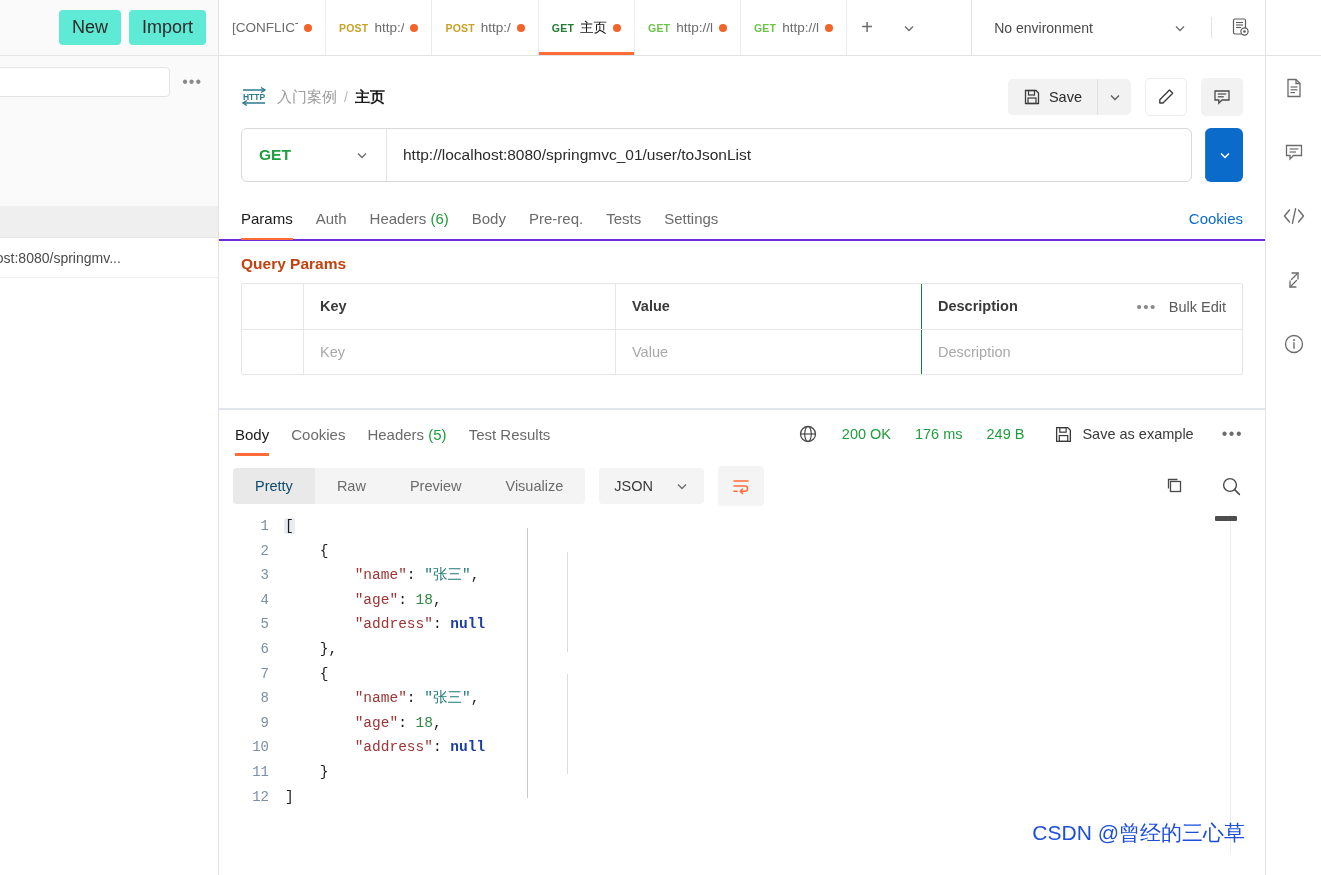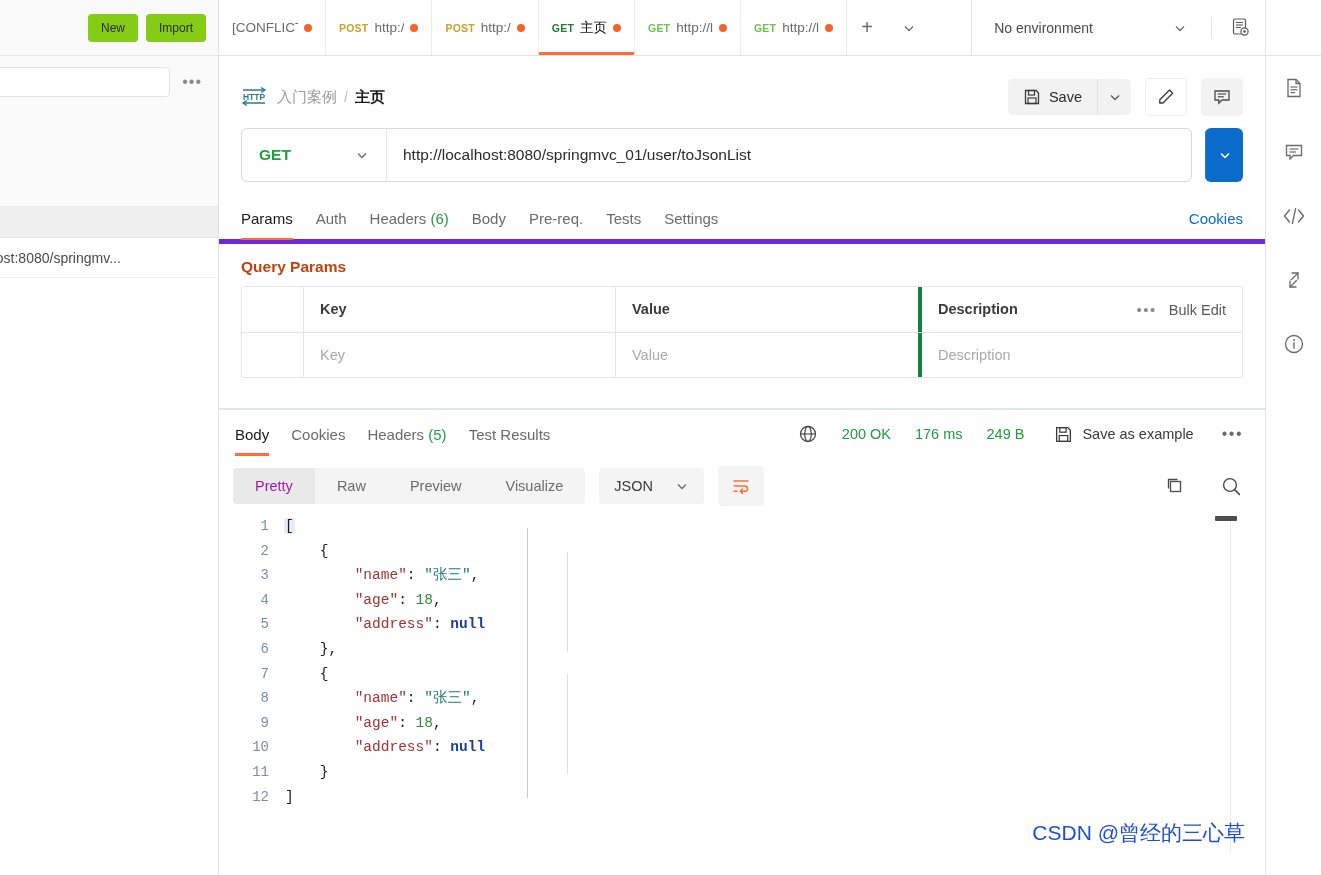--- a/index.html
+++ b/index.html
@@ -16,22 +16,22 @@
   .left-pane {
     position: absolute; left: 0; top: 0; width: 219px; height: 875px;
     background: #fafafa; border-right: 1px solid #e3e3e3;
   }
   .left-top {
     height: 56px; border-bottom: 1px solid #e6e6e6;
     display: flex; align-items: center; justify-content: flex-end;
     padding-right: 12px; gap: 8px; background: #fafafa;
   }
   .btn-plain {
-    background: #84cc16; border: none; border-radius: 4px;
-    padding: 7px 13px; font-size: 12px; color: #2b2b2b;
+    background: #5eead4; border: none; border-radius: 4px;
+    padding: 7px 13px; font-size: 18px; color: #2b2b2b;
     font-family: "Liberation Sans", sans-serif; cursor: pointer;
   }
   .left-search-row {
     height: 52px; display: flex; align-items: center; gap: 8px;
     padding: 0 12px 0 0; background: #fafafa;
   }
   .left-search-box {
     flex: 1; height: 30px; margin-left: -10px;
     border: 1px solid #e3e3e3; border-radius: 4px; background: #fff;
   }
@@ -163,21 +163,21 @@
     padding: 0 30px; display: flex; align-items: center; cursor: pointer;
   }
   .send-caret {
     background: #0b6bcb; color: #fff; width: 38px; font-size: 13px;
     display: flex; align-items: center; justify-content: center;
     border-left: 1px solid #2f7fd4; cursor: pointer;
   }
 
   .req-tabs {
     display: flex; padding: 16px 22px 0 22px; gap: 23px;
-    border-bottom: 5px solid #6d28d9; margin: 12px 0 0 0;
+    border-bottom: 2px solid #6d28d9; margin: 12px 0 0 0;
   }
   .rtab {
     position: relative; font-size: 15px; color: #6b6b6b; padding-bottom: 12px;
     cursor: pointer; white-space: nowrap;
   }
   .rtab.active { color: #1a1a1a; }
   .rtab.active::after {
     content: ""; position: absolute; left: 0; right: 0; bottom: -1px;
     height: 2.5px; background: #ff6c37;
   }
@@ -190,21 +190,21 @@
   .qp-title { padding: 14px 22px 10px 22px; font-size: 15.5px; font-weight: bold; color: #c2410c; }
   .qp-table {
     margin: 0 22px; border: 1px solid #e6e6e6; border-radius: 2px;
     font-size: 14.5px;
   }
   .qp-row { display: flex; align-items: stretch; }
   .qp-row + .qp-row { border-top: 1px solid #e6e6e6; }
   .qp-check { width: 62px; border-right: 1px solid #e6e6e6; }
   .qp-cell { padding: 14px 16px; }
   .qp-key { width: 312px; border-right: 1px solid #e6e6e6; }
-  .qp-val { width: 306px; border-right: 4px solid #15803d; }
+  .qp-val { width: 306px; border-right: 1px solid #15803d; }
   .qp-desc { flex: 1; }
   .qp-head .qp-cell { font-weight: bold; color: #3a3a3a; }
   .qp-body .qp-cell { color: #a8a8a8; }
   .bulk-cell {
     margin-left: auto; display: flex; align-items: center; gap: 12px;
     padding: 14px 16px; color: #5a5a5a; font-size: 14.5px; cursor: pointer;
   }
   .bulk-dots { color: #8a8a8a; letter-spacing: 1.5px; font-size: 15px; }
 
   
@@ -219,21 +219,21 @@
   .meta-num { font-size: 14.5px; color: #1f9d3f; }
   .save-example {
     display: flex; align-items: center; gap: 9px; font-size: 14.5px;
     color: #3a3a3a; cursor: pointer; margin-left: 6px;
   }
   .resp-dots { color: #6b6b6b; letter-spacing: 1.5px; font-size: 16px; cursor: pointer; padding-left: 4px; }
 
   .view-row { display: flex; align-items: center; padding: 10px 22px 0 14px; gap: 14px; }
   .seg { display: flex; background: #f4f4f4; border-radius: 4px; overflow: hidden; }
   .seg-item { padding: 10px 22px; font-size: 14.5px; color: #6b6b6b; cursor: pointer; }
-  .seg-item.active { background: #e9e9e9; color: #a21caf; }
+  .seg-item.active { background: #e9e9e9; color: #0c4a6e; }
   .fmt-sel {
     display: flex; align-items: center; gap: 22px; background: #f4f4f4;
     border-radius: 4px; padding: 10px 15px; font-size: 14.5px;
     color: #3a3a3a; cursor: pointer;
   }
   .fmt-caret { color: #6b6b6b; font-size: 12px; }
   .wrap-btn {
     background: #f4f4f4; border-radius: 4px; width: 46px; height: 40px;
     display: flex; align-items: center; justify-content: center; cursor: pointer;
   }

